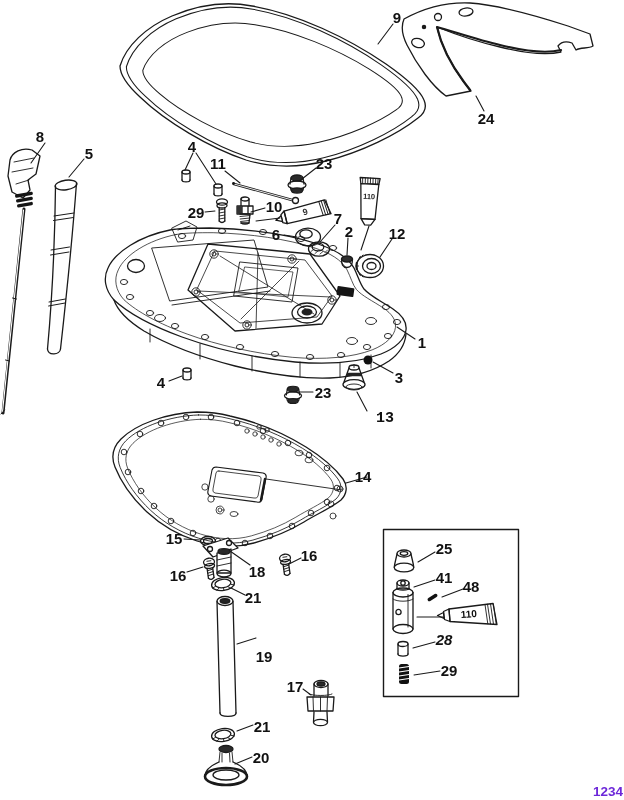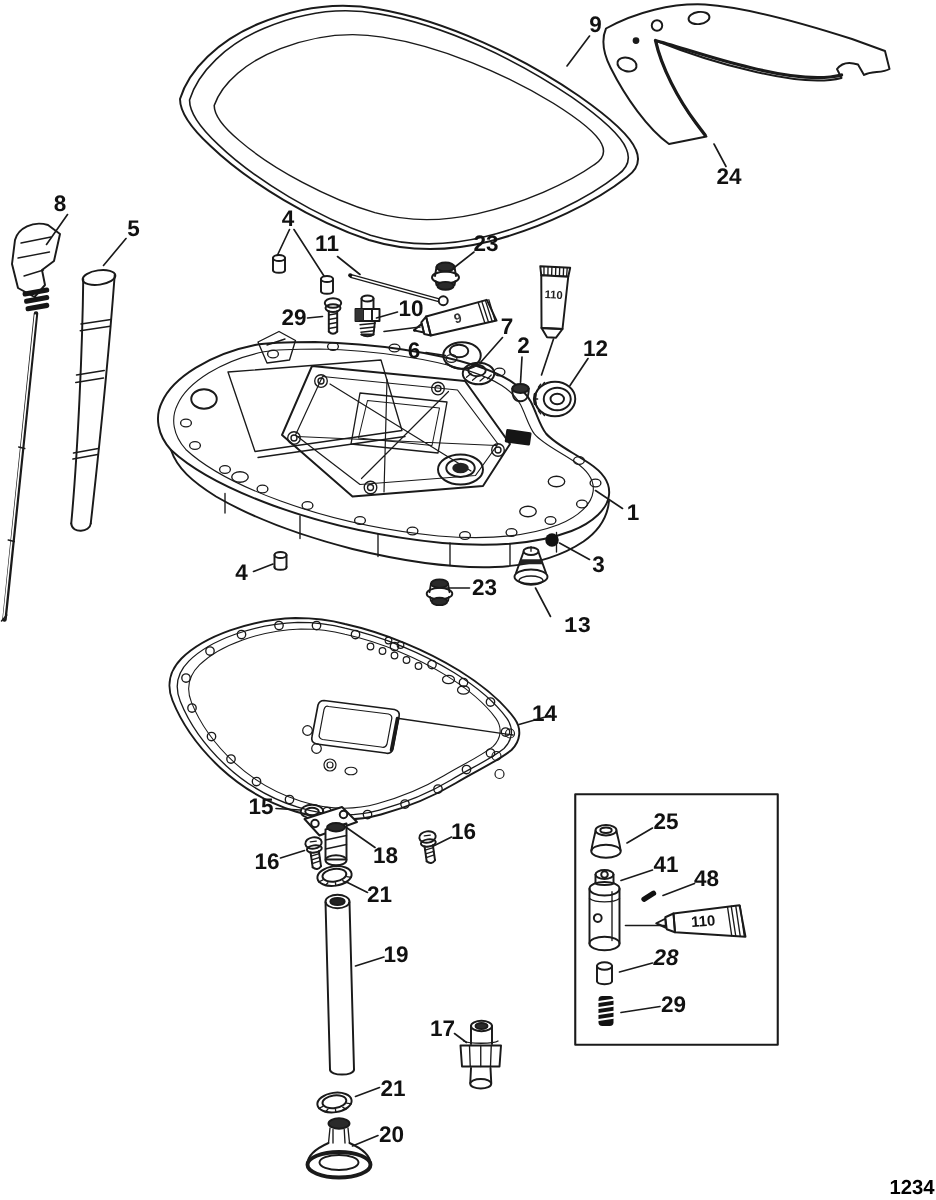--- a/index.html
+++ b/index.html
@@ -3,21 +3,21 @@
 <meta charset="utf-8">
 <style>
   html,body{margin:0;padding:0;background:#fff;}
   .stage{position:relative;width:624px;height:800px;background:#ffffff;overflow:hidden;
          font-family:"Liberation Sans",sans-serif;}
   .stage svg{position:absolute;left:0;top:0;}
   .callout-layer{position:absolute;left:0;top:0;width:100%;height:100%;pointer-events:none;}
   .callout{position:absolute;transform:translate(-50%,-50%);
            font:700 15px "Liberation Sans",sans-serif;color:#111;white-space:nowrap;}
   .page-number{position:absolute;right:1px;bottom:1px;
-               font:700 13.5px "Liberation Sans",sans-serif;color:#000000;text-align:right;}
+               font:700 13.5px "Liberation Sans",sans-serif;color:#6d28d9;text-align:right;}
   text{font-family:"Liberation Sans",sans-serif;}
 </style>
 </head>
 <body>
 
 <div class="stage">
 
 <svg width="624" height="800" viewBox="0 0 624 800">
   <g stroke="#1a1a1a" fill="none" stroke-width="1.3" stroke-linecap="round" stroke-linejoin="round">
 
@@ -393,21 +393,21 @@
       <div class="callout" style="left: 399px; top: 377px;">3</div>
       <div class="callout" style="left: 161px; top: 382px;">4</div>
       <div class="callout" style="left: 323px; top: 392px;">23</div>
       <div class="callout" style="left: 385px; top: 418px; font-family: Liberation Mono, monospace;">13</div>
       <div class="callout" style="left: 363px; top: 476px;">14</div>
       <div class="callout" style="left: 174px; top: 538px;">15</div>
       <div class="callout" style="left: 178px; top: 575px;">16</div>
       <div class="callout" style="left: 257px; top: 571px;">18</div>
       <div class="callout" style="left: 309px; top: 555px;">16</div>
       <div class="callout" style="left: 253px; top: 597px;">21</div>
-      <div class="callout" style="left: 264px; top: 637px;">19</div>
+      <div class="callout" style="left: 264px; top: 656px;">19</div>
       <div class="callout" style="left: 295px; top: 686px;">17</div>
       <div class="callout" style="left: 262px; top: 726px;">21</div>
       <div class="callout" style="left: 261px; top: 757px;">20</div>
       <div class="callout" style="left: 444px; top: 548px;">25</div>
       <div class="callout" style="left: 444px; top: 577px;">41</div>
       <div class="callout" style="left: 471px; top: 586px;">48</div>
       <div class="callout" style="left: 444px; top: 639px; font-style: italic;">28</div>
       <div class="callout" style="left: 449px; top: 670px; text-align: right;">29</div>
     </div>
 

